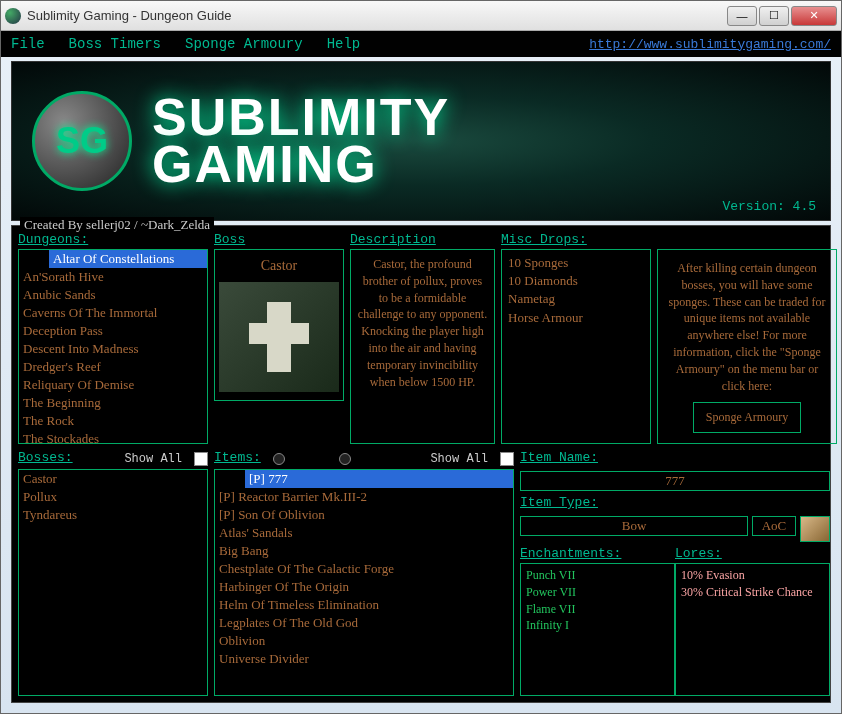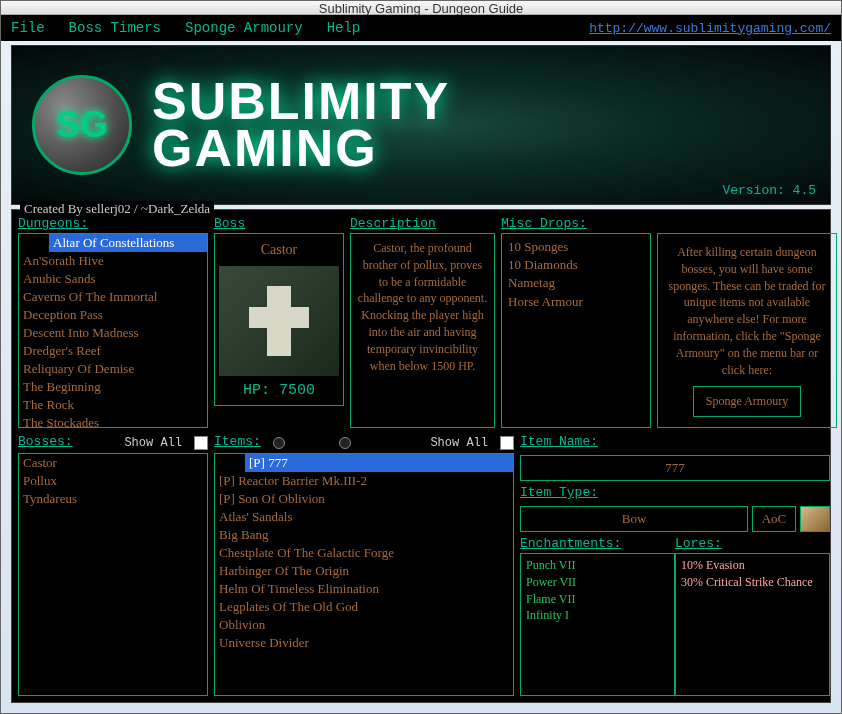--- a/index.html
+++ b/index.html
@@ -12,27 +12,26 @@
 }
 .window {
   width: 842px;
   height: 714px;
   background: linear-gradient(to bottom, #e8f0f8 0%, #d8e4f0 100%);
   border: 1px solid #666;
   display: flex;
   flex-direction: column;
 }
 .titlebar {
-  height: 14px;
+  height: 30px;
   background: linear-gradient(to bottom, #f8f8f8, #e0e0e0);
   display: flex;
   align-items: center;
   padding: 0 4px;
   border-bottom: 1px solid #aaa;
-  flex-direction: column;
 }
 .titlebar-icon {
   width: 16px;
   height: 16px;
   border-radius: 50%;
   background: radial-gradient(circle at 30% 30%, #4a6, #234);
   margin-right: 6px;
 }
 .titlebar-text {
   flex: 1;
@@ -272,21 +271,21 @@
   display: flex;
   flex-direction: column;
   gap: 4px;
 }
 .field-box {
   border: 1px solid #0a6;
   padding: 4px;
   text-align: center;
   color: #a86a3a;
   font-size: 13px;
-  height: 26px;
+  height: 20px;
   display: flex;
   align-items: center;
   justify-content: center;
 }
 .type-row { display: flex; gap: 4px; }
 .type-row .field-box:first-child { flex: 1; }
 .aoc-box { width: 44px; }
 .item-icon {
   width: 30px;
   height: 26px;
@@ -366,21 +365,20 @@
             <div class="list-item">The Rock</div>
             <div class="list-item">The Stockades</div>
           </div>
       </div>
 
       <div class="panel">
         <span class="section-label">Boss</span>
         <div class="boss-box">
           <div class="boss-name">Castor</div>
           <div class="boss-image"></div>
-          <div class="boss-hp">HP: 7500</div>
         </div>
       </div>
 
       <div class="panel">
         <span class="section-label">Description</span>
         <div class="desc-box">Castor, the profound brother of pollux, proves to be a formidable challenge to any opponent. Knocking the player high into the air and having temporary invincibility when below 1500 HP.</div>
       </div>
 
       <div class="panel">
         <span class="section-label">Misc Drops:</span>

